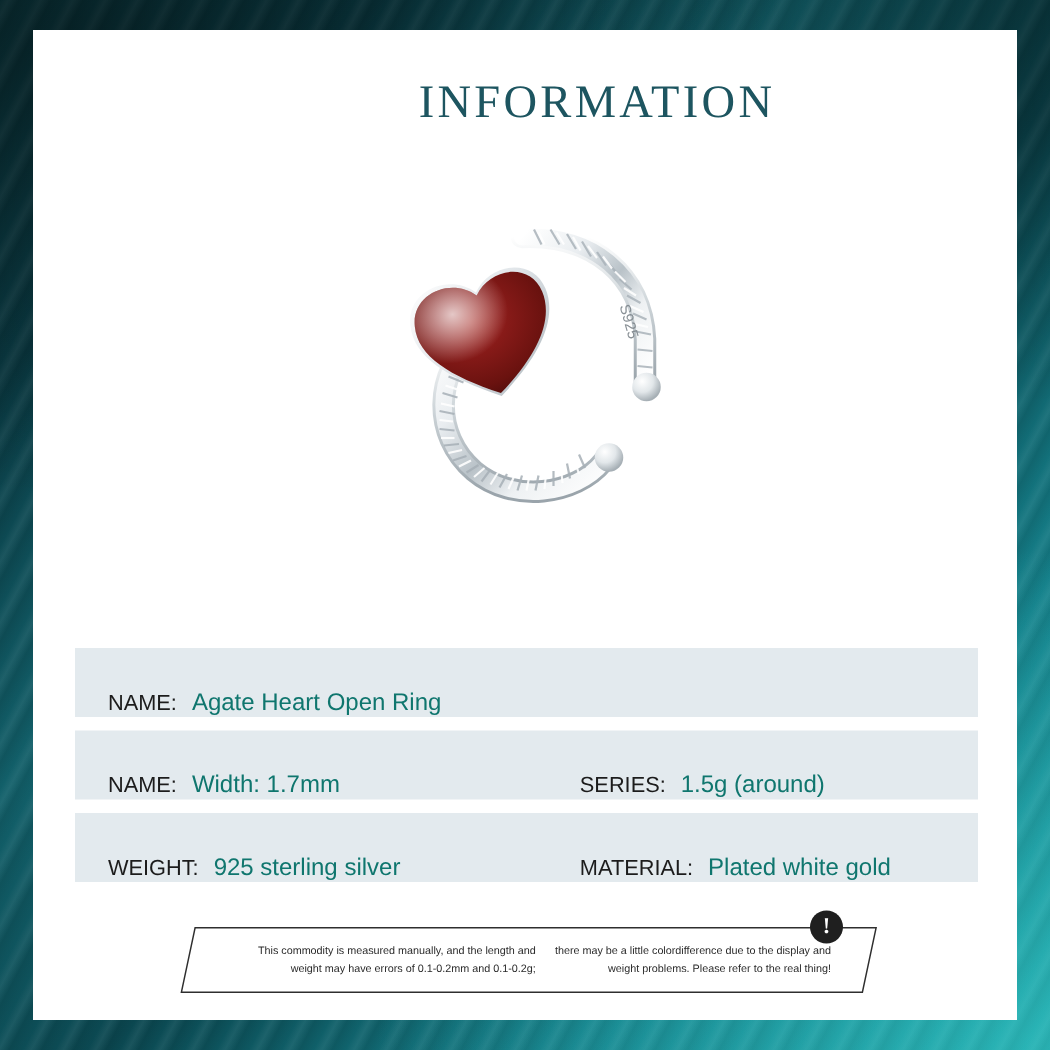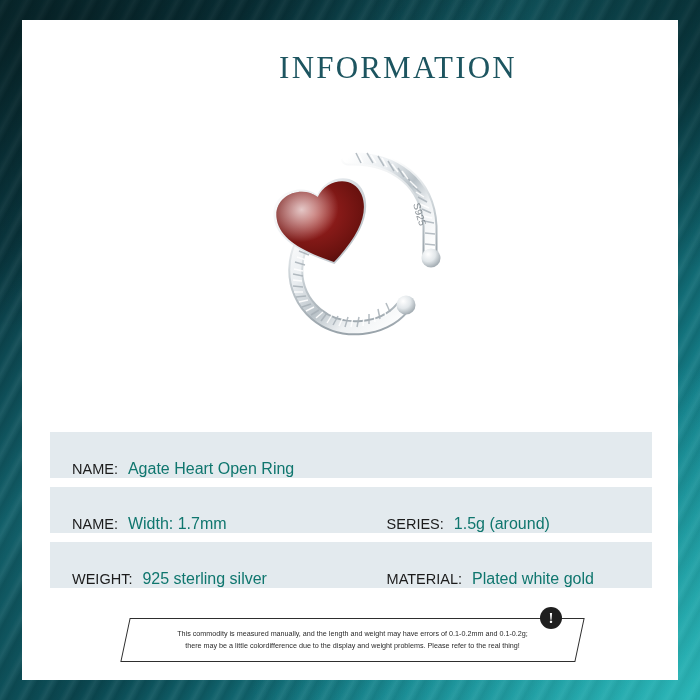--- a/index.html
+++ b/index.html
@@ -146,24 +146,24 @@
     inset: 0;
     transform: skewX(-12deg);
     border: 1px solid #2e2e2e;
     box-sizing: border-box;
     background: #ffffff;
   }
   .para-text {
     position: absolute;
     inset: 0;
     display: flex;
-    flex-direction: column;
+    flex-direction: row;
     align-items: center;
     justify-content: center;
-    text-align: center;
+    text-align: right;
     font-size: 7.2px;
     line-height: 1.65;
     color: #2a2a2a;
     padding: 0 26px;
     box-sizing: border-box;
   }
   .warn-icon {
     position: absolute;
     right: 18px;
     top: -11px;

